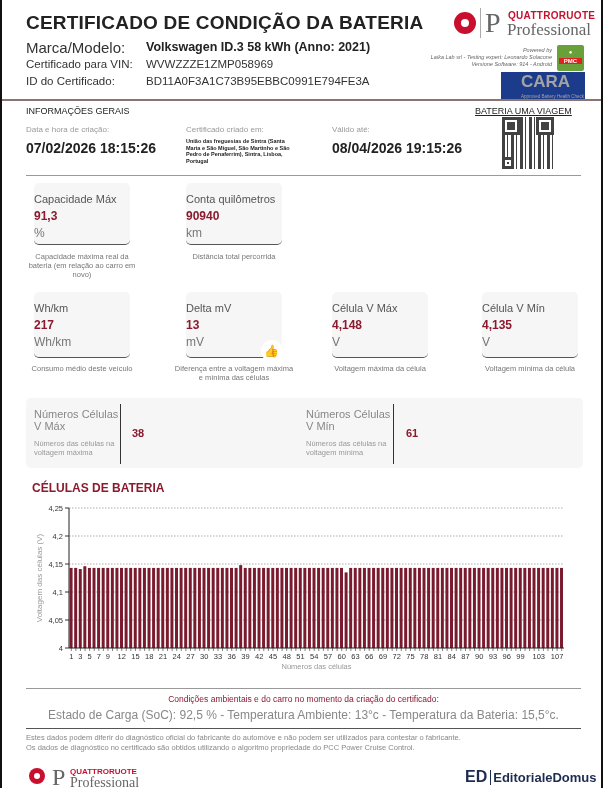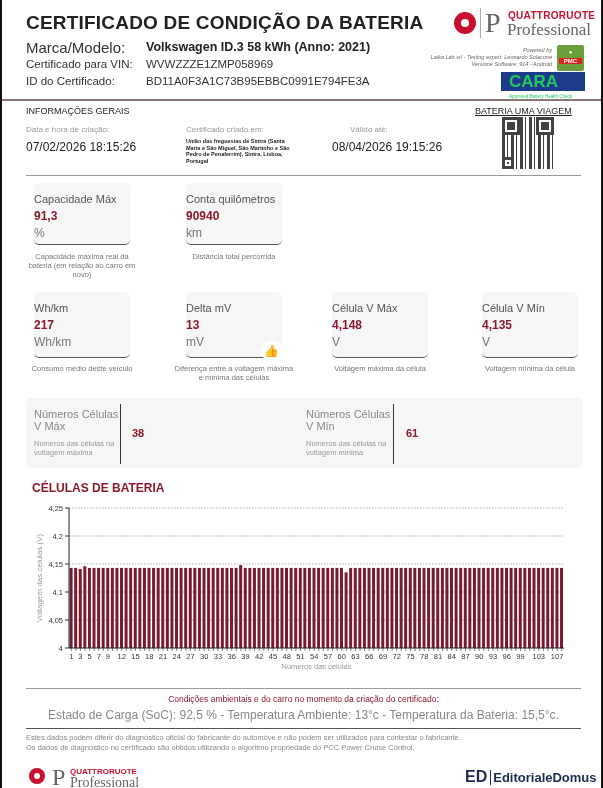--- a/index.html
+++ b/index.html
@@ -12,26 +12,26 @@
 .rowk span{position:absolute;left:120px;top:0}
 .hdr-line{left:0;top:99px;width:603px;height:2px;background:#8a7575}
 .logo-q{left:452px;top:12px;width:22px;height:22px;border-radius:50%;background:#c8102e}
 .logo-q::after{content:"";position:absolute;left:7px;top:7px;width:8px;height:8px;border-radius:50%;background:#fff}
 .logo-p{left:478px;top:8px;font-family:"Liberation Serif",serif;font-size:28px;color:#666;border-left:1px solid #aaa;padding-left:4px;line-height:30px}
 .logo-qr{left:506px;top:10px;font-size:10px;font-weight:bold;color:#c8102e;letter-spacing:0.3px}
 .logo-prof{left:505px;top:20px;font-family:"Liberation Serif",serif;font-size:17px;color:#666}
 .powered{left:415px;top:47px;width:135px;text-align:right;font-size:5.5px;font-style:italic;color:#666;line-height:7px}
 .pmc{left:555px;top:45px;width:27px;height:26px;background:#6aa03a;border-radius:2px;color:#fff;font-size:6px;font-weight:bold;text-align:center;padding-top:4px}
 .pmc i{display:block;background:#d22;margin:3px 2px 0;font-style:normal;font-size:6px}
-.cara{left:499px;top:72px;width:84px;height:19px;background:#1c3b8a;color:#22c55e;font-size:17px;font-weight:bold;padding:3px 0 0 8px;line-height:14px}
+.cara{left:499px;top:72px;width:84px;height:27px;background:#1c3b8a;color:#a3a3a3;font-size:17px;font-weight:bold;padding:3px 0 0 20px;line-height:14px}
 .cara small{display:block;font-size:4.5px;font-weight:normal;margin-top:1px}
 .sec-title{left:24px;top:106px;font-size:9px;color:#222}
 .plan{left:473px;top:106px;font-size:9px;text-decoration:underline;color:#222}
 .lbl{font-size:8px;color:#999}
-.val{font-size:12px;font-weight:normal;color:#222}
+.val{font-size:14px;font-weight:bold;color:#222}
 .qr{left:500px;top:117px;width:52px;height:52px;background:
 repeating-linear-gradient(90deg,#222 0 3px,#fff 3px 5px,#222 5px 6px,#fff 6px 9px),#fff;opacity:.85}
 .qr::before,.qr::after{content:"";position:absolute;width:12px;height:12px;border:3px solid #222;background:#fff;box-shadow:inset 0 0 0 2px #fff,inset 0 0 0 6px #222}
 .qr::before{left:0;top:0}.qr::after{right:0;top:0}
 .qr i{position:absolute;left:0;bottom:0;width:12px;height:12px;border:3px solid #222;background:#fff;box-shadow:inset 0 0 0 2px #fff,inset 0 0 0 6px #222}
 .sep{left:24px;width:555px;height:1px;background:#999}
 .card{background:#f6f6f6;border-radius:5px;border-bottom:1px solid #555}
 .card .h{font-size:11px;color:#555;margin-top:10px}
 .card .v{font-size:12px;font-weight:bold;color:#8b1a2e;margin-top:4px}
 .card .u{font-size:12px;color:#777;margin-top:3px}
@@ -80,21 +80,21 @@
 <div class="abs sec-title">INFORMAÇÕES GERAIS</div>
 <div class="abs plan">BATERIA UMA VIAGEM</div>
 <div class="abs qr">
     <i></i>
   </div>
 
 <div class="abs lbl" style="left:24px;top:125px">Data e hora de criação:</div>
 <div class="abs val" style="left:24px;top:140px">07/02/2026 18:15:26</div>
 <div class="abs lbl" style="left:184px;top:125px">Certificado criado em:</div>
 <div class="abs" style="left:184px;top:138px;width:110px;font-size:5.5px;font-weight:bold;line-height:6.5px;color:#222">União das freguesias de Sintra (Santa Maria e São Miguel, São Martinho e São Pedro de Penaferrim), Sintra, Lisboa, Portugal</div>
-<div class="abs lbl" style="left:348px;top:125px">Válido até:</div>
+<div class="abs lbl" style="left:330px;top:125px">Válido até:</div>
 <div class="abs val" style="left:330px;top:140px">08/04/2026 19:15:26</div>
 
 <div class="abs sep" style="top:175px"></div>
 
 <div class="abs card" style="left:32px;top:183px;width:96px;height:62px">
   <div class="h">Capacidade Máx</div>
   <div class="v">91,3</div>
   <div class="u">%</div>
 </div>
 <div class="abs cap" style="left:22px;top:252px;width:116px">Capacidade máxima real da bateria (em relação ao carro em novo)</div>

